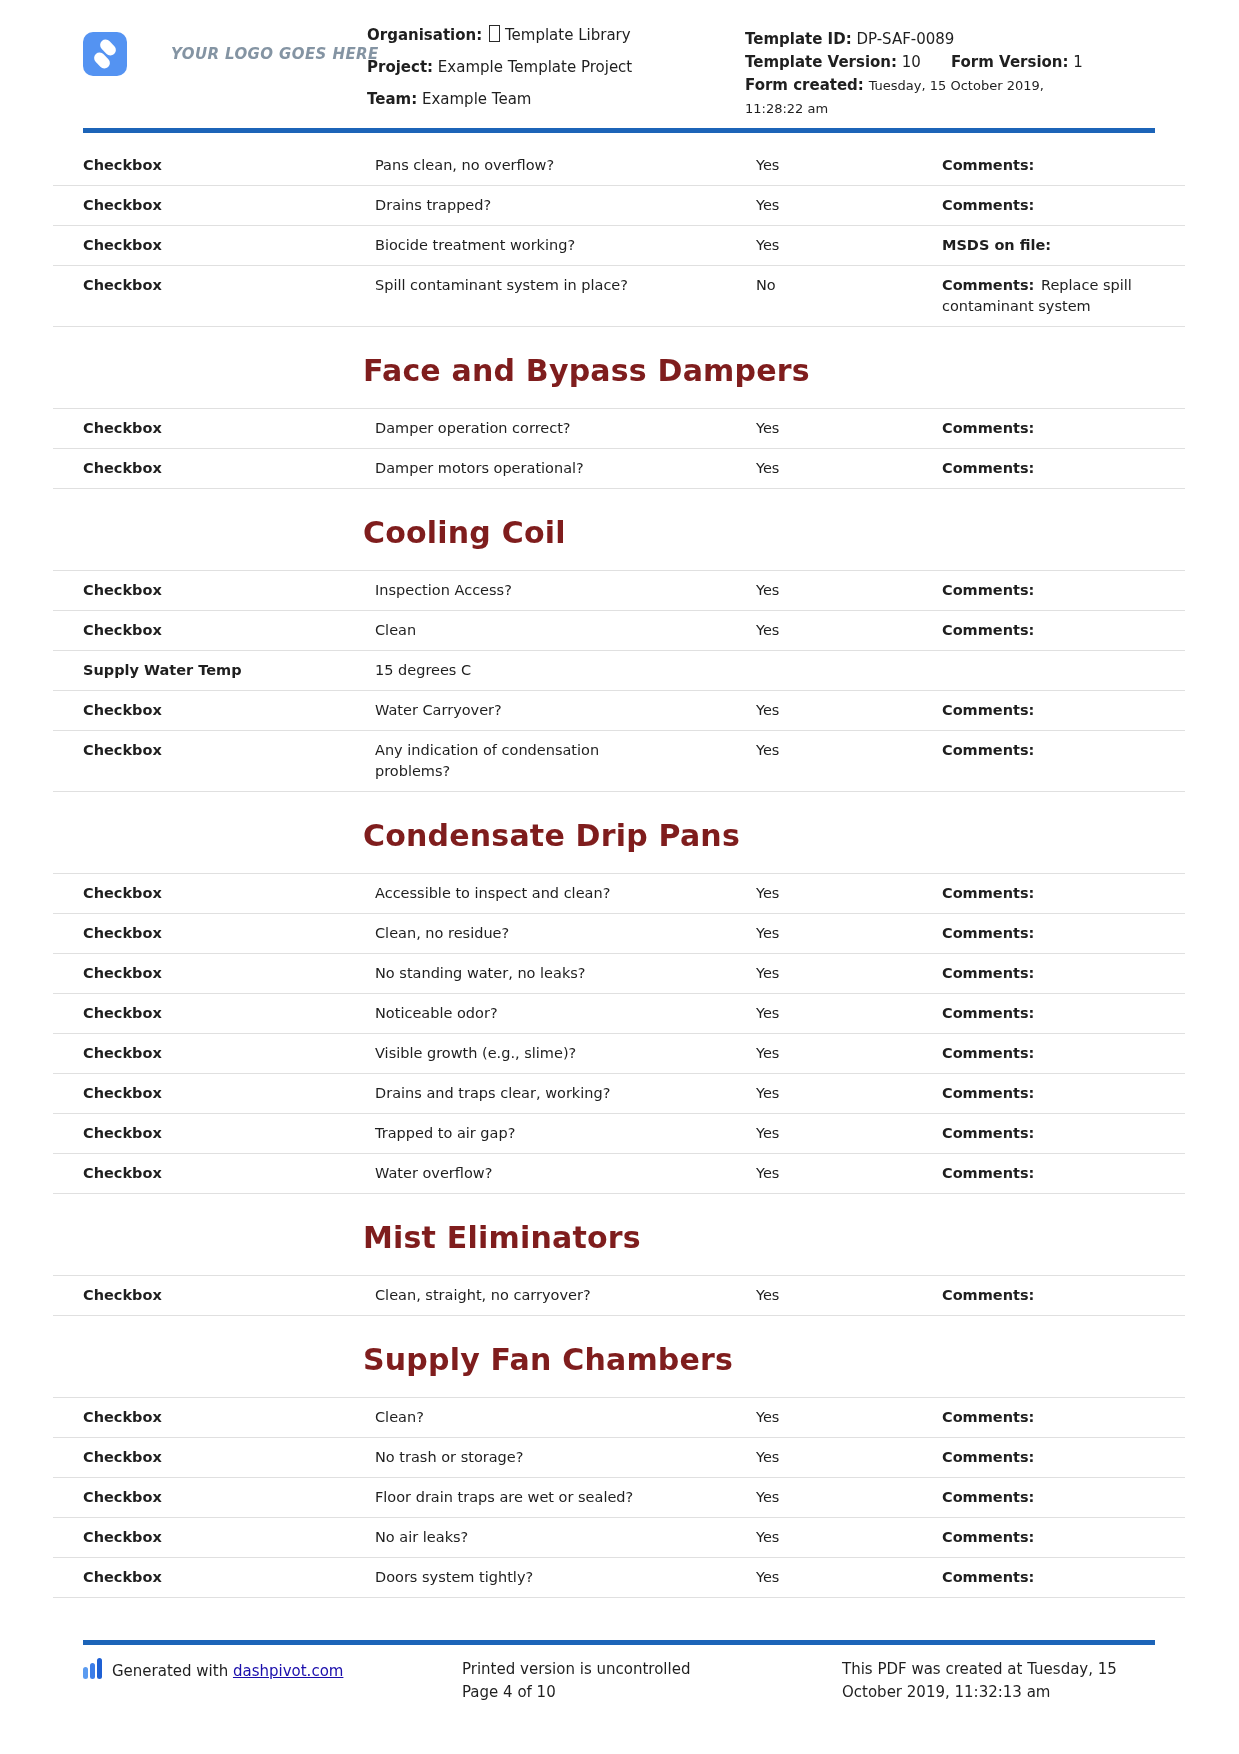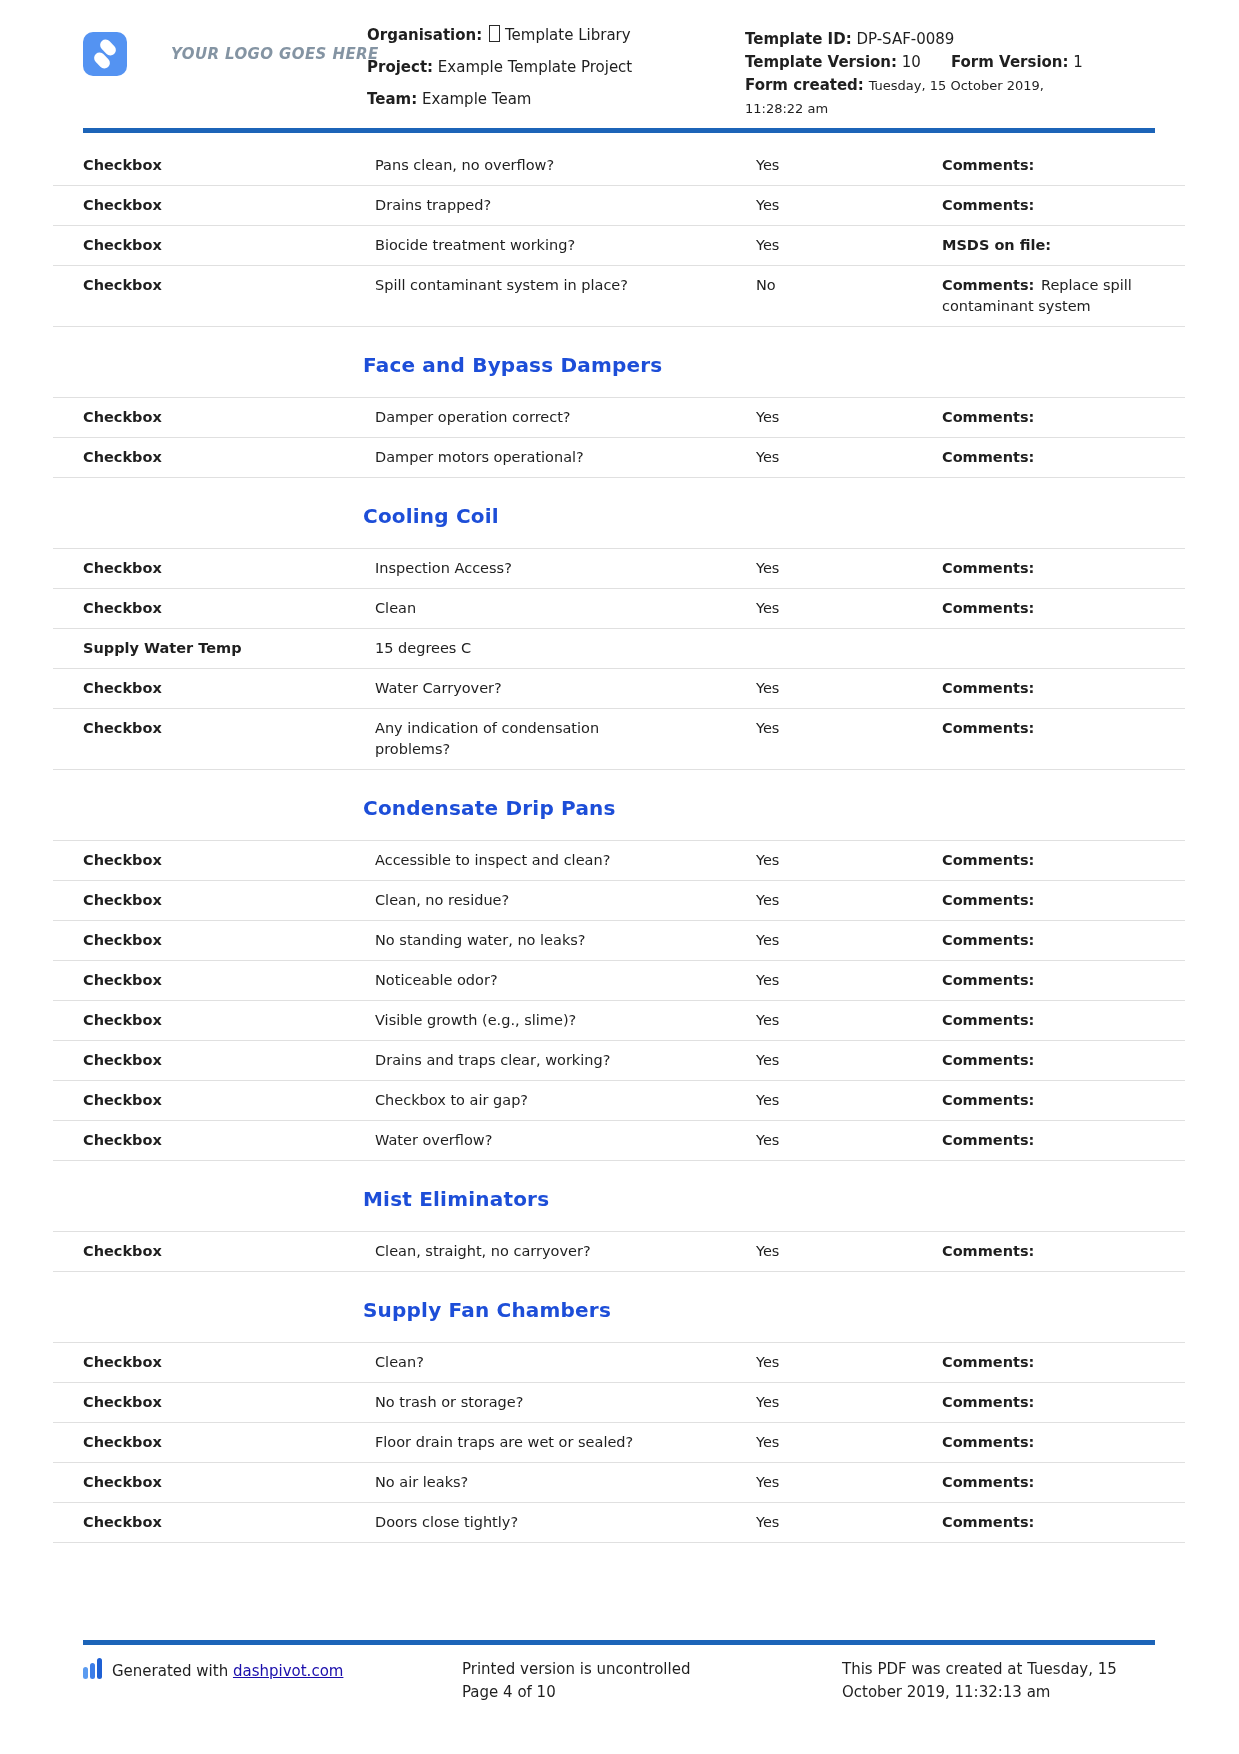--- a/index.html
+++ b/index.html
@@ -17,22 +17,22 @@
   .lbl{font-weight:bold;}
   .meta-pair-gap{display:inline-block;width:30px;}
   .small-val{font-size:13px;}
   .tofu{display:inline-block;width:9px;height:15px;border:1.3px solid #2a2a2a;
     margin:0 5px 0 2px;vertical-align:-2px;}
   .rule{position:absolute;left:83px;width:1072px;height:5px;background:var(--accent,#1c64b8);}
   .rule-top{top:128px;}
   .rule-bottom{top:1640px;}
   
   .content{position:absolute;left:53px;top:146px;width:1132px;}
-  .sec-heading{margin:26px 0 20px 310px;font-size:20px;font-weight:bold;
-    letter-spacing:.2px;color:#1d4ed8;}
+  .sec-heading{margin:26px 0 20px 310px;font-size:30px;font-weight:bold;
+    letter-spacing:.2px;color:#7f1d1d;}
   .sec-table{border-top:1px solid var(--divider,#e0e0e0);}
   .sec-table.first{border-top:none;}
   .row{display:flex;align-items:flex-start;padding:9px 0;
     border-bottom:1px solid var(--divider,#e0e0e0);font-size:14.5px;line-height:21px;}
   .c1{width:310px;padding-left:30px;box-sizing:border-box;font-weight:bold;}
   .c2{width:381px;box-sizing:border-box;padding-right:119px;margin-left:12px;}
   .c3{width:186px;box-sizing:border-box;}
   .c4{flex:1;box-sizing:border-box;}
   .c4 .inner{max-width:200px;}
   .c4 .lbl{margin-right:2px;}
@@ -280,21 +280,21 @@
     <div class="c3">Yes</div>
     <div class="c4">
       <div class="inner">
         <span class="lbl">Comments:</span><span></span>
       </div>
     </div>
   </div>
 
   <div class="row">
     <div class="c1">Checkbox</div>
-    <div class="c2">Checkbox to air gap?</div>
+    <div class="c2">Trapped to air gap?</div>
     <div class="c3">Yes</div>
     <div class="c4">
       <div class="inner">
         <span class="lbl">Comments:</span><span></span>
       </div>
     </div>
   </div>
 
   <div class="row">
     <div class="c1">Checkbox</div>
@@ -361,21 +361,21 @@
     <div class="c3">Yes</div>
     <div class="c4">
       <div class="inner">
         <span class="lbl">Comments:</span><span></span>
       </div>
     </div>
   </div>
 
   <div class="row">
     <div class="c1">Checkbox</div>
-    <div class="c2">Doors close tightly?</div>
+    <div class="c2">Doors system tightly?</div>
     <div class="c3">Yes</div>
     <div class="c4">
       <div class="inner">
         <span class="lbl">Comments:</span><span></span>
       </div>
     </div>
   </div>
 </div>
     </div>
 

